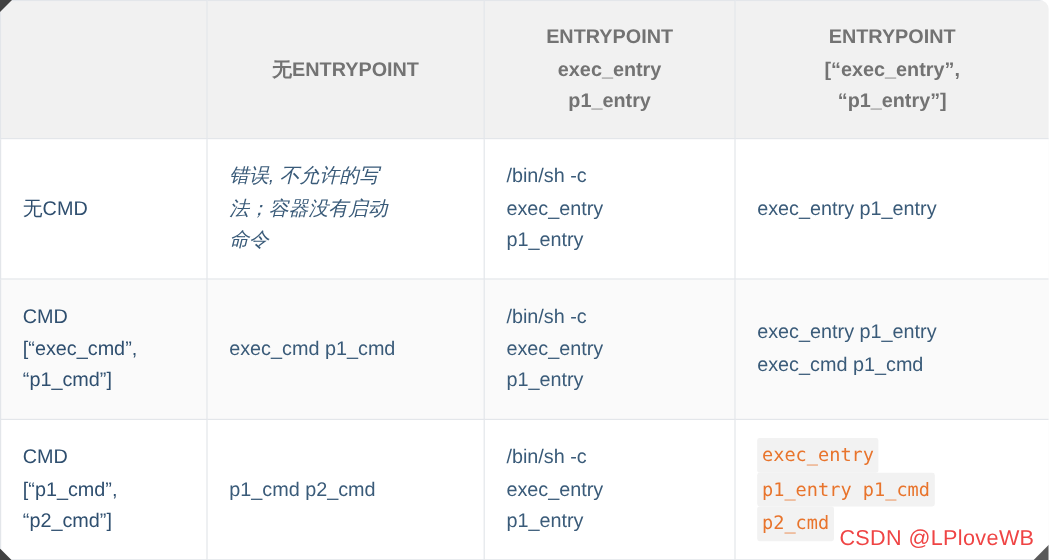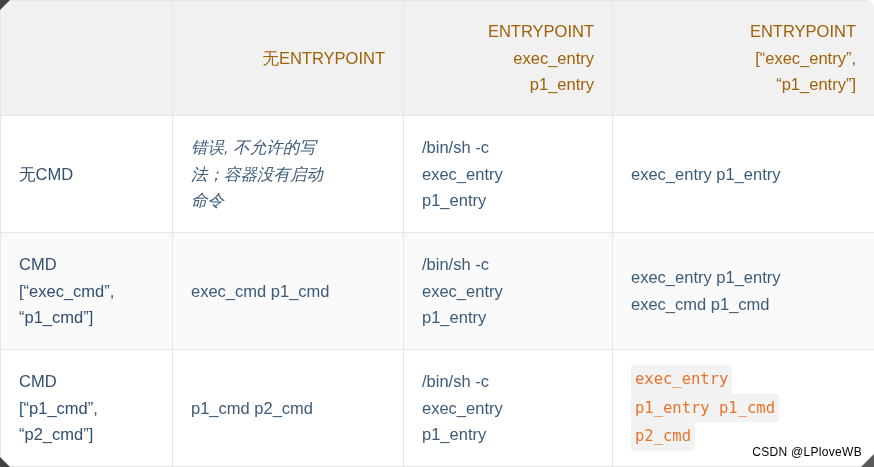--- a/index.html
+++ b/index.html
@@ -49,25 +49,25 @@
     border: 1px solid #e3e6ea;
     vertical-align: middle;
     padding: 10px 18px;
     box-sizing: border-box;
   }
 
   
   thead tr { height: 115px; }
   thead th {
     background: #f1f1f1;
-    color: #a16207;
+    color: #737373;
     font-size: 16.5px;
-    font-weight: normal;
+    font-weight: bold;
     line-height: 1.62;
-    text-align: right;
+    text-align: center;
     vertical-align: middle;
     border-color: #e6e6e6;
   }
   thead th.corner {
     background: #f1f1f1;
   }
 
   
   tbody tr { height: 117px; }
   tbody td {
@@ -113,22 +113,22 @@
     white-space: pre;
   }
   .code .lnwrap { display: block; }
 
   
   .watermark {
     position: absolute;
     right: 12px;
     bottom: 8px;
     font-family: "Liberation Sans", "DejaVu Sans", sans-serif;
-    font-size: 12px;
-    color: #000000;
+    font-size: 18px;
+    color: #ef4444;
     letter-spacing: 0.3px;
     pointer-events: none;
     user-select: none;
   }
 
   
   .fold {
     position: absolute;
     right: 0;
     bottom: 0;

